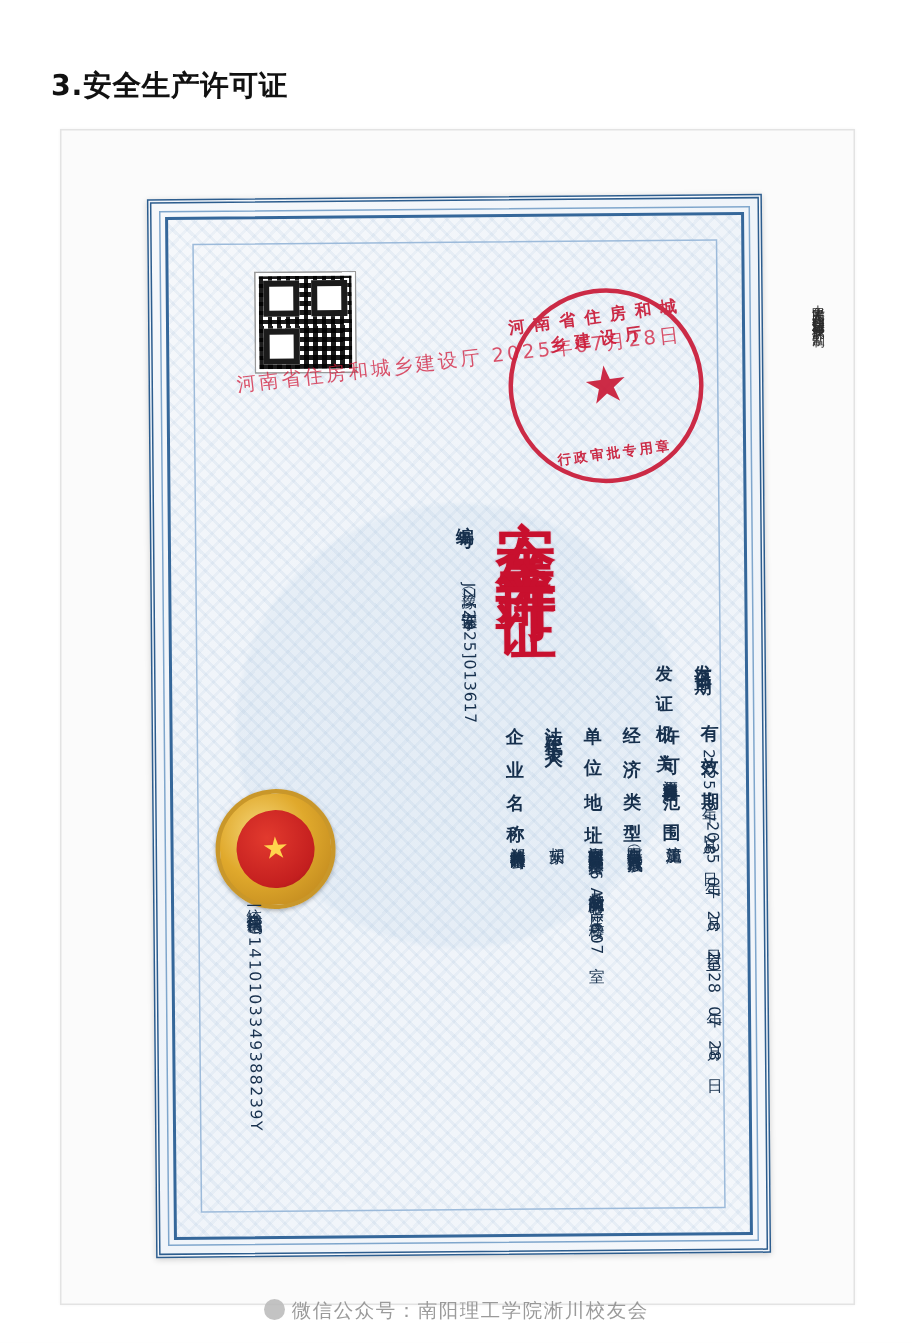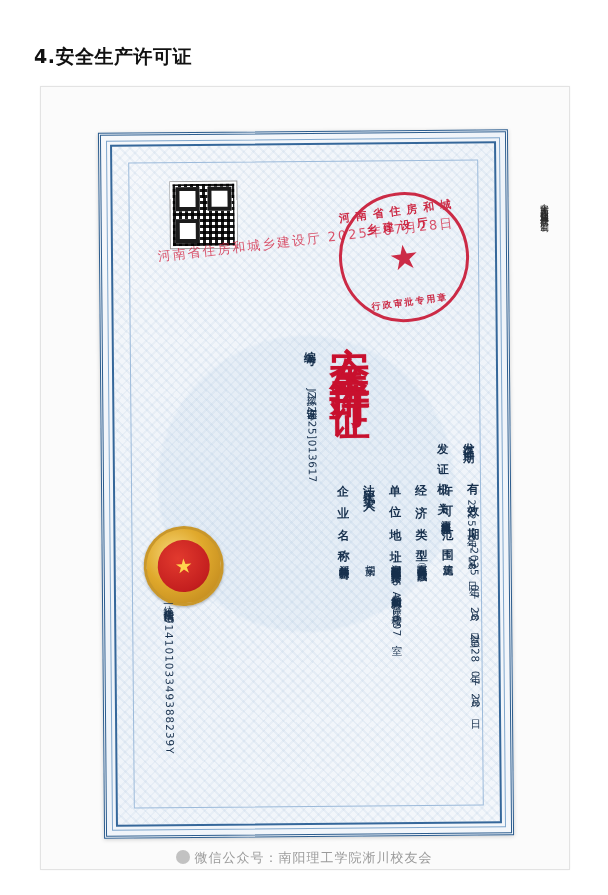--- a/index.html
+++ b/index.html
@@ -236,41 +236,41 @@
     font-size: 8.5px;
     color: #2b2b2b;
     letter-spacing: 1px;
   }
 
   
   .footer-watermark {
     position: absolute;
     left: 0;
     right: 0;
-    bottom: 28px;
+    bottom: 12px;
     text-align: center;
     font-family: "DejaVu Sans", sans-serif;
     font-size: 13px;
     color: #8a8a8a;
     opacity: 0.85;
     letter-spacing: 1px;
   }
   .wm-dot {
     display: inline-block;
     width: 14px; height: 14px;
     border-radius: 50%;
     background: #b9b9b9;
     vertical-align: -2px;
     margin-right: 5px;
   }
 </style>
 </head>
 <body>
 
-<div class="page-heading">4.安全生产许可证</div>
+<div class="page-heading">3.安全生产许可证</div>
 
 <div class="doc-frame">
 
   <div class="cert">
     <div class="cert-inner">
       <div class="guilloche"></div>
 
       <div class="qr">
         <div class="qr-eye3"></div>
       </div>

